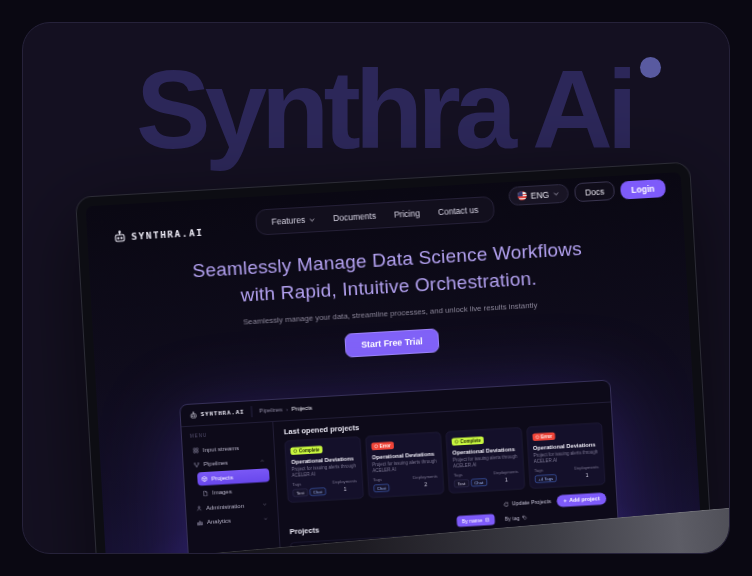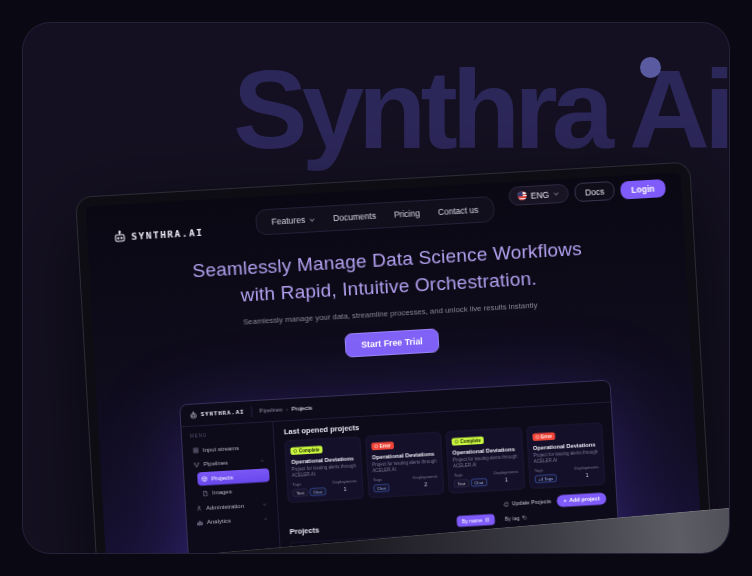--- a/index.html
+++ b/index.html
@@ -10,22 +10,22 @@
     overflow:hidden;
     position:relative;
   }
   .card {
     position:absolute; left:22px; top:22px; width:708px; height:532px;
     background:#141021; border:1px solid #26223a; border-radius:28px;
     overflow:hidden;
   }
   
   .bg-title {
-    position:absolute; left:0; top:22px; width:100%;
-    text-align:right; font-size:112px; font-weight:800;
+    position:absolute; left:8px; top:22px; width:100%;
+    text-align:center; font-size:112px; font-weight:800;
     letter-spacing:-6px; color:#2c2759; white-space:nowrap;
   }
   .i-dot {
     position:absolute; left:617px; top:34px; width:21px; height:21px;
     border-radius:50%; background:#5d5fa8; opacity:.95;
   }
   
   .laptop {
     position:absolute; left:52px; top:174px; width:616px;
     transform:rotate(-3.3deg); transform-origin:0 0;

